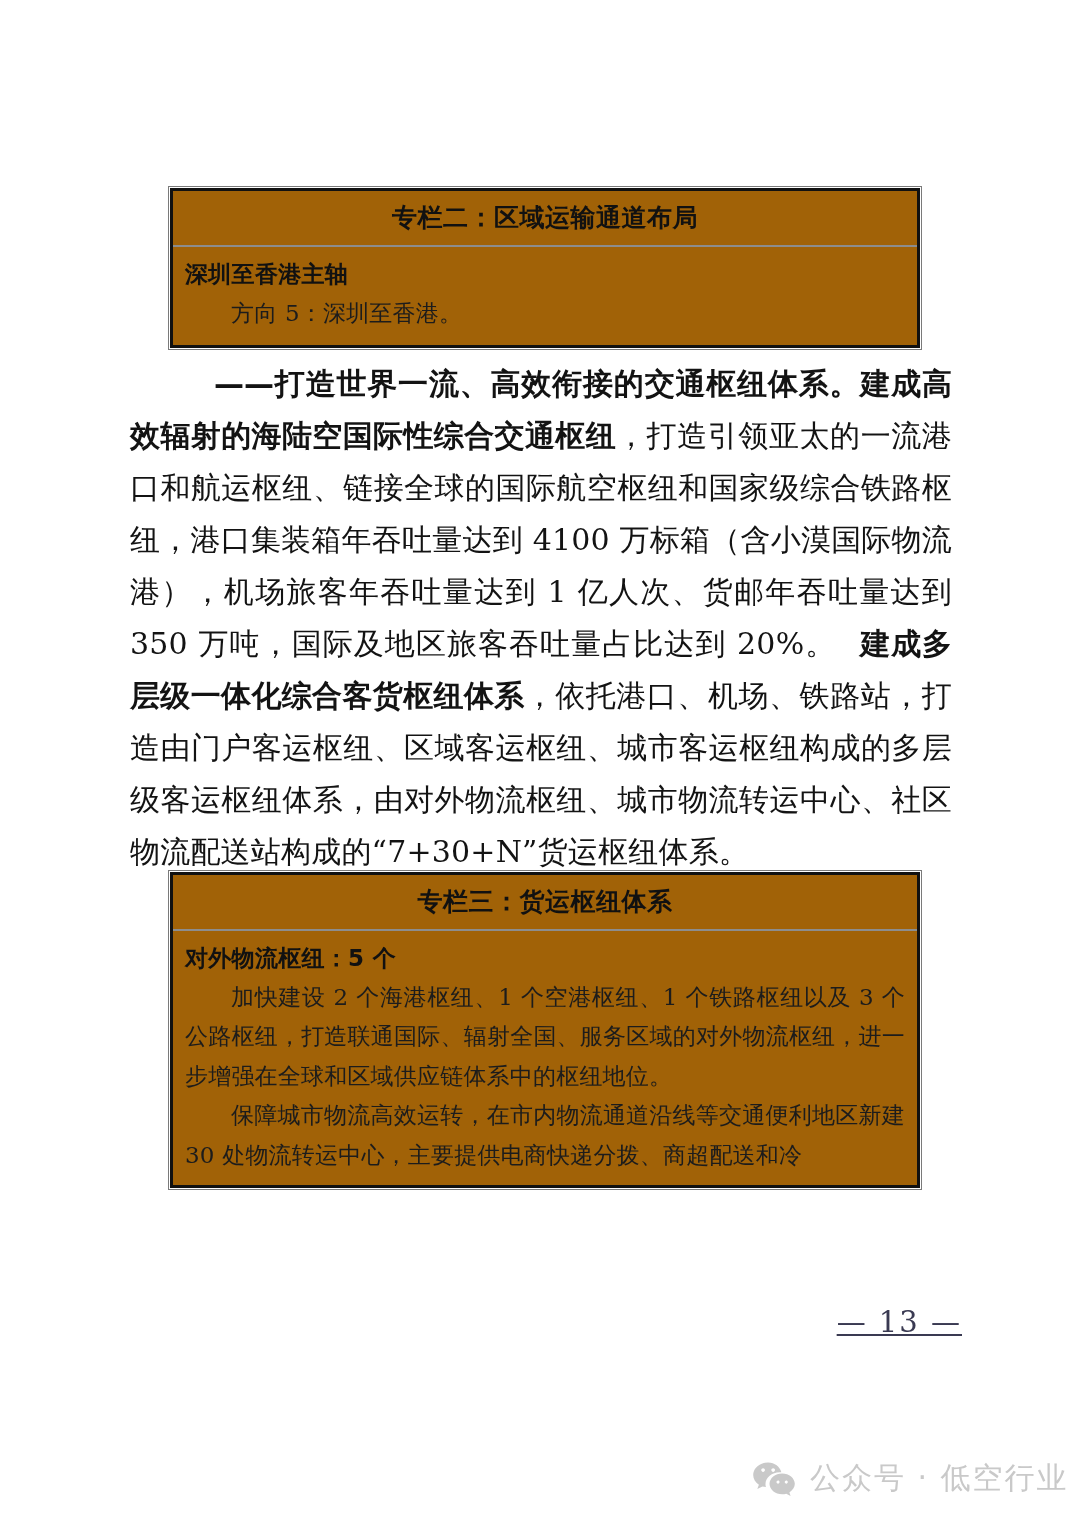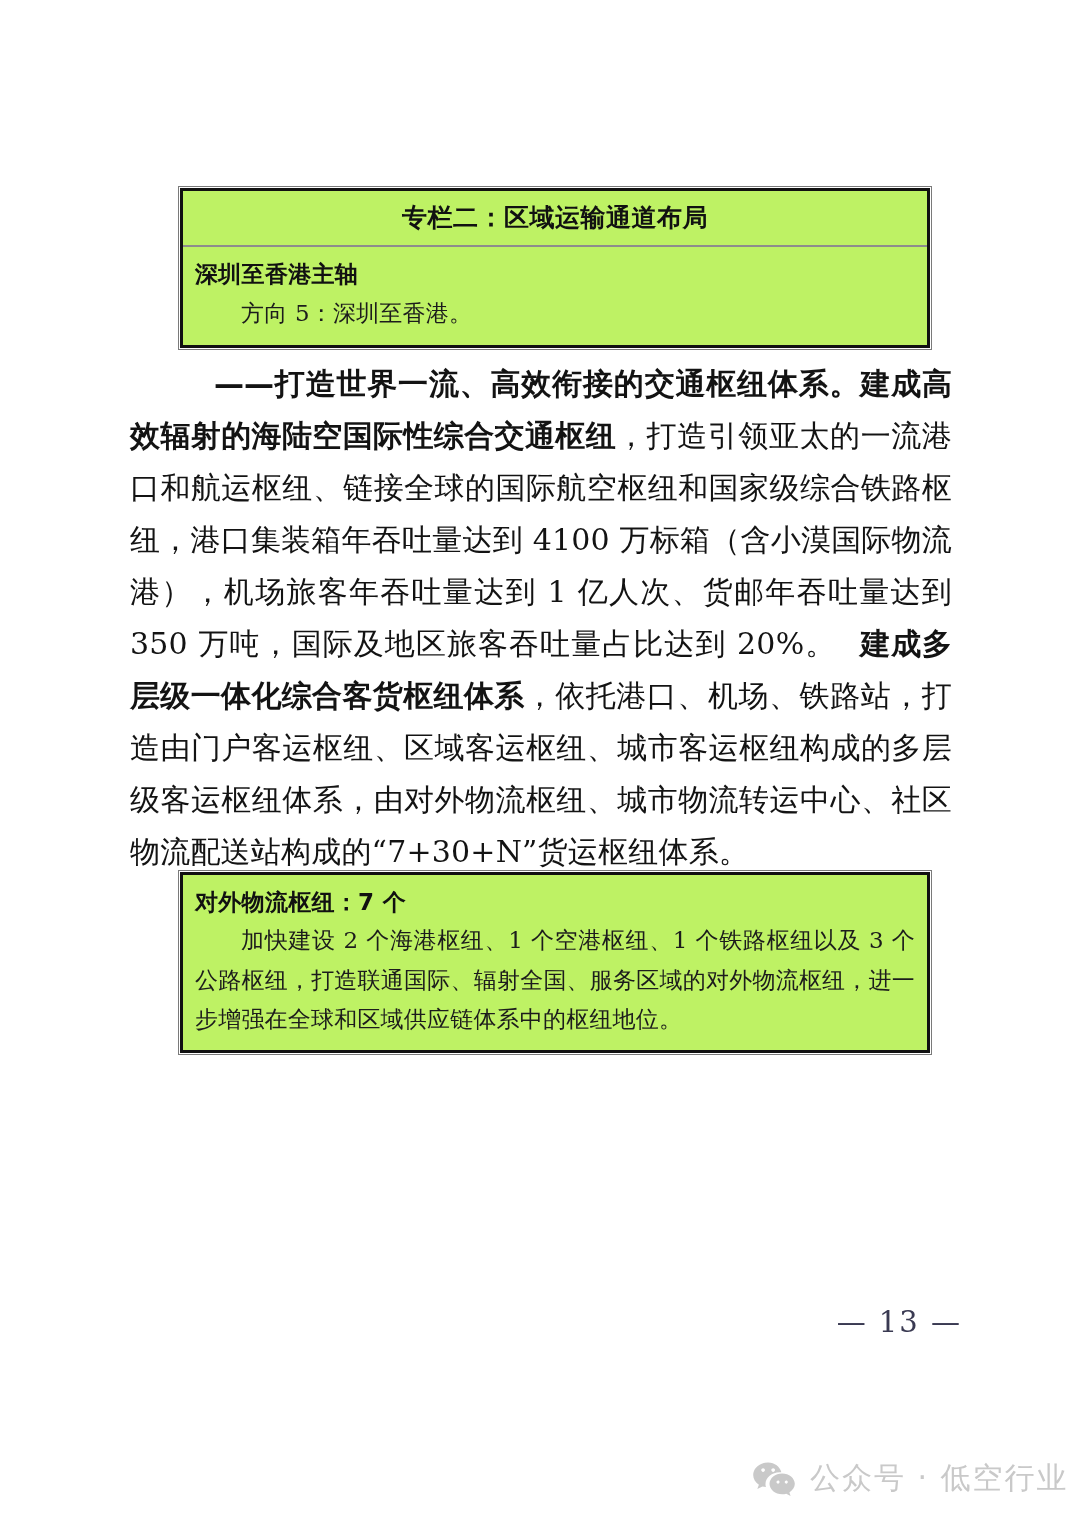--- a/index.html
+++ b/index.html
@@ -23,22 +23,21 @@
 
   
   .callout {
     position: absolute;
     left: 170px;
     width: 750px;
     box-sizing: border-box;
     border: 3px solid #111111;
     outline: 1px solid #7a7a7a;
     outline-offset: 1px;
-    background: #bef264;
-    margin-left: 10px;
+    background: #a16207;
   }
 
   .callout-title {
     text-align: center;
     font-family: "DejaVu Sans", "Liberation Sans", sans-serif;
     font-weight: 700;
     font-size: 25px;
     letter-spacing: 0.5px;
     color: #111111;
     padding: 11px 0 12px 0;
@@ -109,20 +108,21 @@
 
   
   .page-number {
     position: absolute;
     top: 1305px;
     right: 118px;
     font-size: 29px;
     color: #3a3a52;
     font-family: "DejaVu Serif", "Liberation Serif", serif;
     letter-spacing: 2px;
+    text-decoration: underline;
   }
 
   
   .watermark {
     position: absolute;
     left: 752px;
     top: 1458px;
     display: flex;
     align-items: center;
     gap: 14px;
@@ -153,23 +153,25 @@
       <div class="cl-head">深圳至香港主轴</div>
       <p class="cl-para">方向 5：深圳至香港。</p>
     </div>
   </div>
 
   <div class="body-block">
     <p class="body-para" id="body-paragraph"><span class="strong-run">——打造世界一流、高效衔接的交通枢纽体系。建成高效辐射的海陆空国际性综合交通枢纽</span><span>，打造引领亚太的一流港口和航运枢纽、链接全球的国际航空枢纽和国家级综合铁路枢纽，港口集装箱年吞吐量达到 4100 万标箱（含小漠国际物流港），机场旅客年吞吐量达到 1 亿人次、货邮年吞吐量达到 350 万吨，国际及地区旅客吞吐量占比达到 20%。</span><span class="strong-run">建成多层级一体化综合客货枢纽体系</span><span>，依托港口、机场、铁路站，打造由门户客运枢纽、区域客运枢纽、城市客运枢纽构成的多层级客运枢纽体系，由对外物流枢纽、城市物流转运中心、社区物流配送站构成的“7+30+N”货运枢纽体系。</span></p>
   </div>
 
   <div class="callout" id="callout-2">
+    <div class="callout-title">专栏三：货运枢纽体系</div>
     <div class="callout-body" id="callout-three-body">
-        <div class="cl-head">对外物流枢纽：7 个</div>
+        <div class="cl-head">对外物流枢纽：5 个</div>
         <p class="cl-para">加快建设 2 个海港枢纽、1 个空港枢纽、1 个铁路枢纽以及 3 个公路枢纽，打造联通国际、辐射全国、服务区域的对外物流枢纽，进一步增强在全球和区域供应链体系中的枢纽地位。</p>
+        <p class="cl-para">保障城市物流高效运转，在市内物流通道沿线等交通便利地区新建 30 处物流转运中心，主要提供电商快递分拨、商超配送和冷</p>
       </div>
   </div>
 
   <div class="page-number">— 13 —</div>
 
   <div class="watermark">
     <svg class="wechat-icon" viewBox="0 0 48 40">
       <path fill="#c9c9c9" d="M17.6 2C8.6 2 1.3 8.1 1.3 15.6c0 4.3 2.4 8.1 6.2 10.6L5.8 31l5.6-2.9c1.2.3 2.5.5 3.8.6-.3-1-.5-2-.5-3.1 0-7.2 7-13 15.6-13 .6 0 1.1 0 1.7.1C30.6 6.6 24.7 2 17.6 2zm-5.5 6.3c1.1 0 2 .9 2 2s-.9 2-2 2-2-.9-2-2 .9-2 2-2zm11 0c1.1 0 2 .9 2 2s-.9 2-2 2-2-.9-2-2 .9-2 2-2z"></path>
       <path fill="#c9c9c9" d="M46.7 25.3c0-6.3-6.2-11.4-13.8-11.4s-13.8 5.1-13.8 11.4S25.3 36.7 32.9 36.7c1.6 0 3.1-.2 4.5-.6l4.7 2.4-1.3-3.9c3.6-2.1 5.9-5.5 5.9-9.3zm-18.3-3.6c.9 0 1.7.7 1.7 1.7 0 .9-.7 1.7-1.7 1.7-.9 0-1.7-.7-1.7-1.7 0-.9.8-1.7 1.7-1.7zm9 0c.9 0 1.7.7 1.7 1.7 0 .9-.7 1.7-1.7 1.7-.9 0-1.7-.7-1.7-1.7 0-.9.8-1.7 1.7-1.7z"></path>
     </svg>

